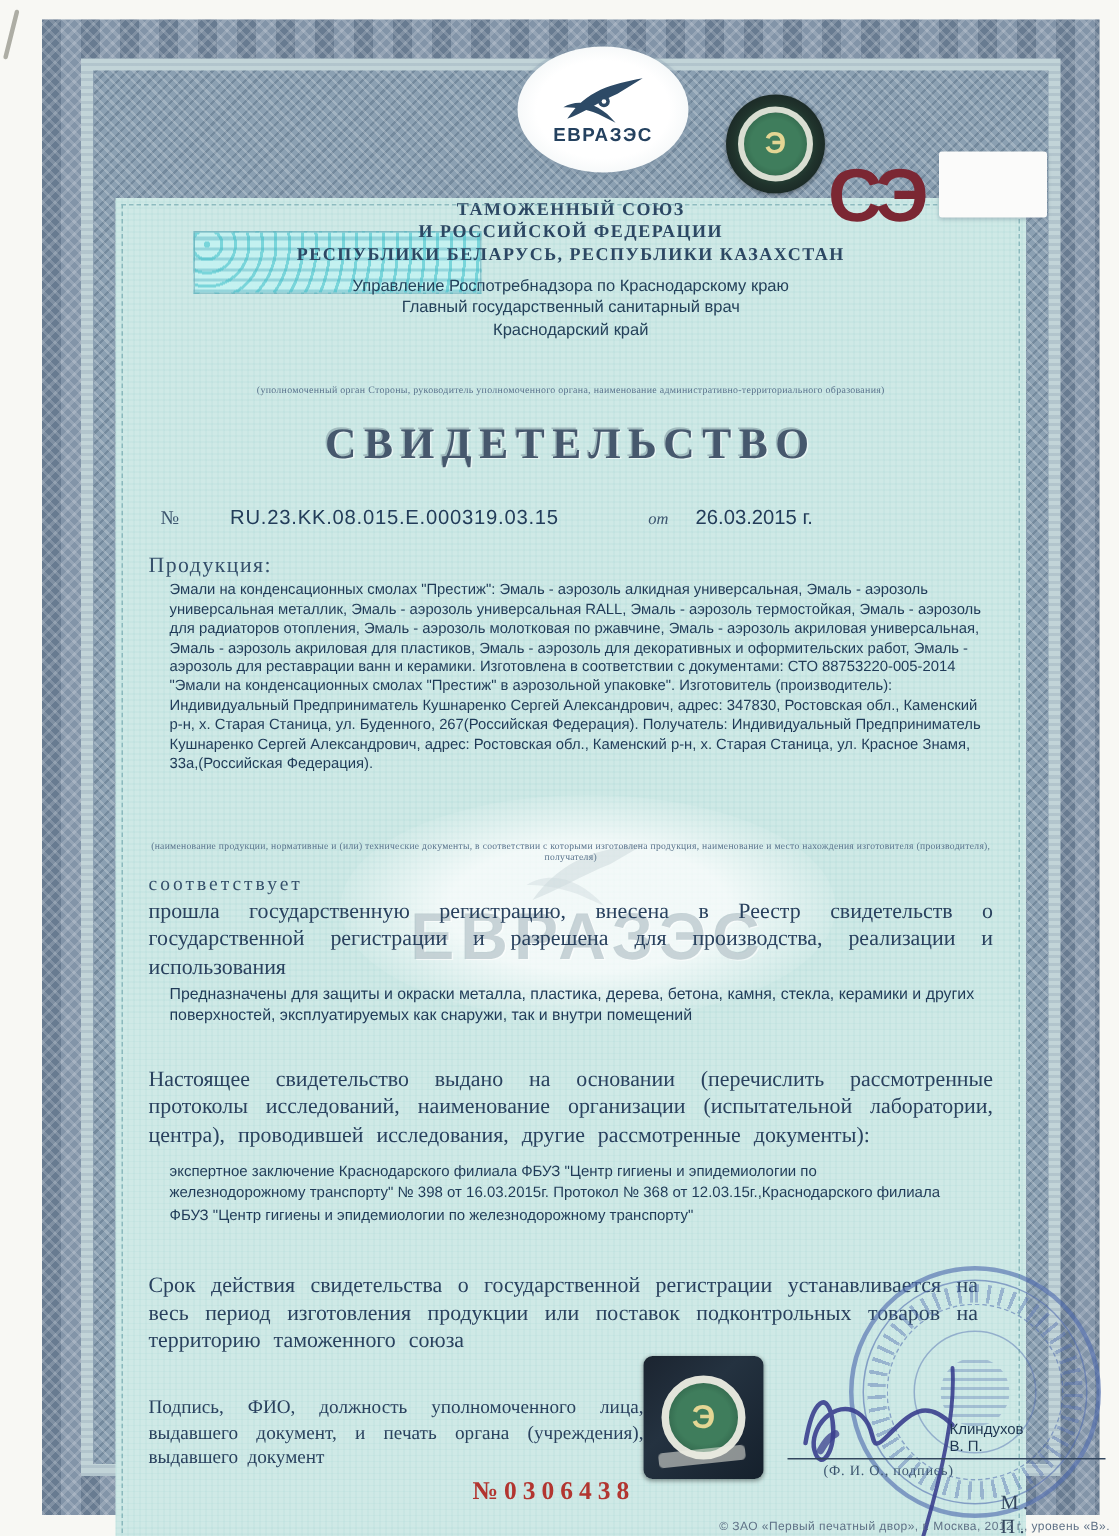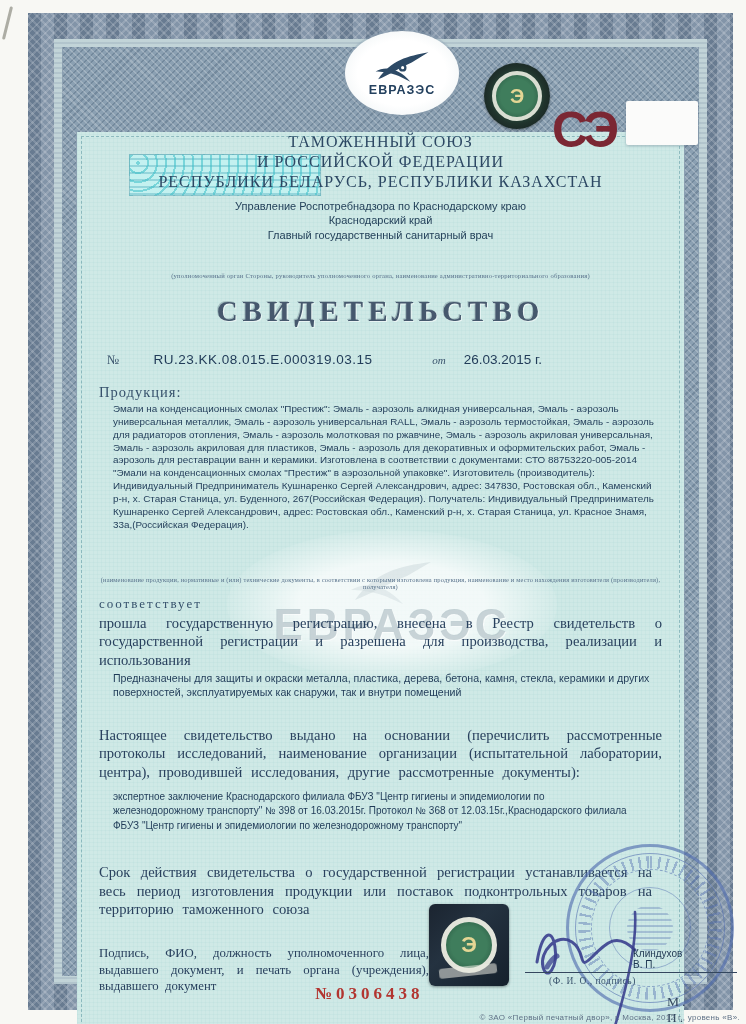--- a/index.html
+++ b/index.html
@@ -92,21 +92,21 @@
     pointer-events:none;
   }
   .watermark .wm-text{
     font-family:"Liberation Sans", sans-serif; font-weight:bold; font-size:44px; letter-spacing:4px;
     color:rgba(150,170,178,.5); text-shadow:1px 1px 0 rgba(255,255,255,.6);
   }
   .wm-swoosh{ opacity:.35; margin-bottom:-6px;}
   
   .content{ position:relative; padding:0 22px; color:#2a415c; }
   .org-block{ text-align:center; margin-top:70px; }
-  .org-line{ font-weight:normal; font-size:16px; letter-spacing:1px; color:#2c4763; line-height:1.25; }
+  .org-line{ font-weight:bold; font-size:12px; letter-spacing:1px; color:#2c4763; line-height:1.25; }
   .authority{ text-align:center; margin-top:7px; font-family:"Liberation Sans", sans-serif; font-size:11px; color:#24415a; line-height:1.3; }
   .tiny-caption{
     text-align:center; font-size:6.6px; color:#56708a; margin-top:30px; letter-spacing:.2px;
   }
   .title{ text-align:center; margin-top:16px; font-weight:bold; font-size:29px; letter-spacing:5px; color:#46586d;
     text-shadow:1px 1px 0 rgba(255,255,255,.55), -1px -1px 0 rgba(40,60,80,.25); }
   .subtitle{ text-align:center; margin-top:8px; font-weight:bold; font-size:18px; letter-spacing:2px; color:#2c4763; }
   .reg-row{ display:flex; align-items:baseline; margin-top:24px; font-family:"Liberation Sans", sans-serif; font-size:13.5px; color:#223c59; }
   .reg-row .no{ font-family:"Liberation Serif", serif; font-size:13px; color:#3c556e; margin-left:8px; }
   .reg-row .num{ margin-left:34px; letter-spacing:.5px; }
@@ -175,22 +175,22 @@
           </div>
 
           <div class="content">
             <div class="org-block">
               <div class="org-line">ТАМОЖЕННЫЙ СОЮЗ</div>
               <div class="org-line">И РОССИЙСКОЙ ФЕДЕРАЦИИ</div>
               <div class="org-line">РЕСПУБЛИКИ БЕЛАРУСЬ, РЕСПУБЛИКИ КАЗАХСТАН</div>
             </div>
             <div class="authority">
               <div>Управление Роспотребнадзора по Краснодарскому краю</div>
+              <div>Главный государственный санитарный врач</div>
               <div>Краснодарский край</div>
-              <div>Главный государственный санитарный врач</div>
             </div>
             <div class="tiny-caption">(уполномоченный орган Стороны, руководитель уполномоченного органа, наименование административно-территориального образования)</div>
 
             <div class="title">СВИДЕТЕЛЬСТВО</div>
 
             <div class="reg-row">
               <span class="no">№</span>
               <span class="num">RU.23.KK.08.015.E.000319.03.15</span>
               <span class="ot">от</span>
               <span class="date">26.03.2015 г.</span>

